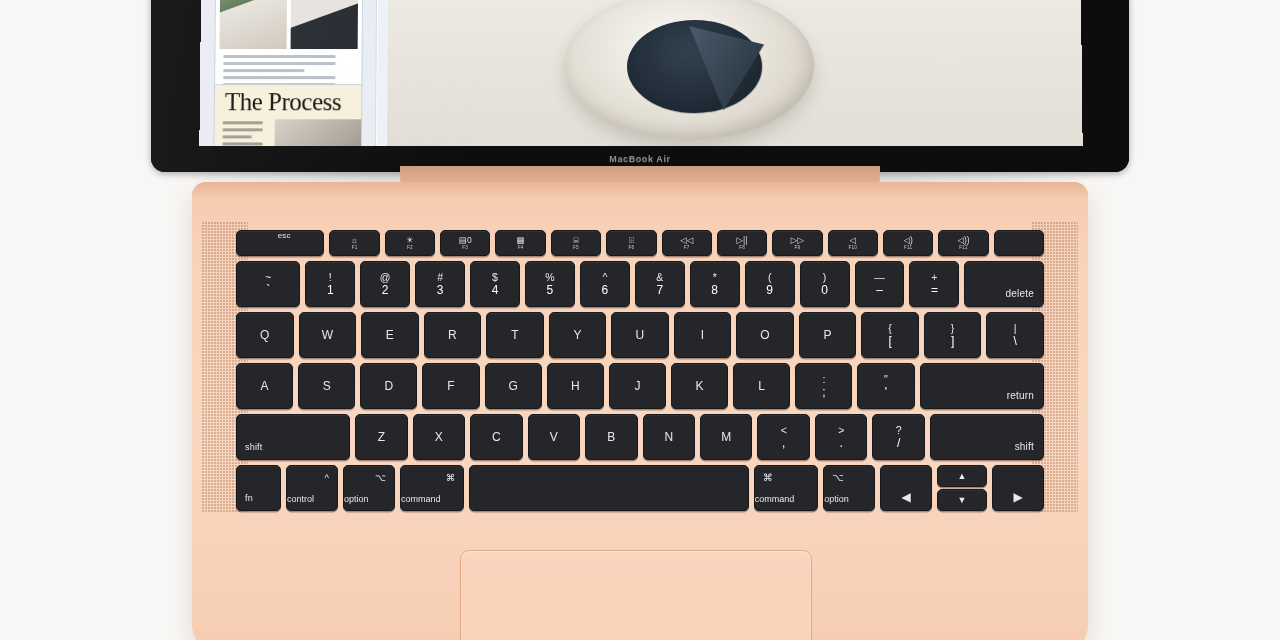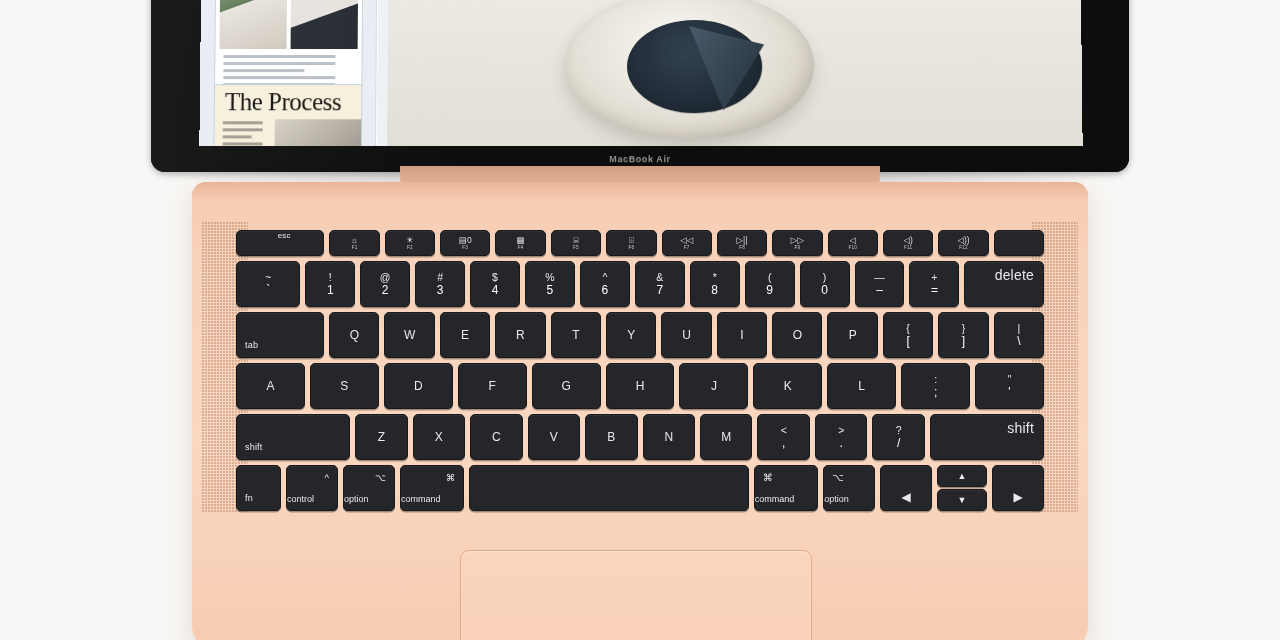--- a/index.html
+++ b/index.html
@@ -132,21 +132,21 @@
   .krow.fnrow .key.esc { justify-content:flex-start; padding-left:8px; align-items:center; }
   .krow.fnrow .key.esc .fn-lbl { font-size:8px; color:#e9e9ec; }
   .krow.fnrow .key.blank { }
 
   
   .dual { flex-direction:column; justify-content:center; gap:3px; font-size:11px; }
   .dual .top { font-size:10.5px; color:#e9e9ec; line-height:10px; }
   .dual .bot { font-size:12px; color:#fff; line-height:11px; }
 
   .lbl-bl { position:absolute; left:8px; bottom:7px; font-size:9px; color:#e9e9ec; letter-spacing:.2px; }
-  .lbl-br { position:absolute; right:9px; bottom:23px; font-size:14px; color:#e9e9ec; letter-spacing:.2px; }
+  .lbl-br { position:absolute; right:9px; bottom:7px; font-size:10px; color:#e9e9ec; letter-spacing:.2px; }
   .lbl-tr { position:absolute; right:8px; top:6px; font-size:9.5px; color:#e9e9ec; }
   .lbl-tc { position:absolute; left:0; right:0; top:6px; text-align:center; font-size:10px; color:#e9e9ec; }
   .lbl-bc { position:absolute; left:0; right:0; bottom:6px; text-align:left; font-size:9px; color:#e9e9ec; }
   .capsdot { position:absolute; left:9px; top:8px; width:3px; height:3px; border-radius:50%;
              background:#cfcfd4; }
 
   
   .f1  { flex:1 1 0 }   .f125{ flex:1.25 1 0 } .f13{ flex:1.3 1 0 } .f16 { flex:1.62 1 0 } .f175{ flex:1.78 1 0 }
   .f2  { flex:2 1 0 }   .f22 { flex:2.22 1 0 } .f5 { flex:5.55 1 0 }
   .f08 { flex:.86 1 0 }
@@ -337,23 +337,20 @@
         <div class="key dual f1">
           <span class="top">+</span>
           <span class="bot">=</span>
         </div>
         <div class="key f16">
           <span class="lbl-br">delete</span>
         </div>
       </div>
 
       <div class="krow">
-        <div class="key f175">
-          <span class="lbl-bl">tab</span>
-        </div>
         <div class="key f1">Q</div>
         <div class="key f1">W</div>
         <div class="key f1">E</div>
         <div class="key f1">R</div>
         <div class="key f1">T</div>
         <div class="key f1">Y</div>
         <div class="key f1">U</div>
         <div class="key f1">I</div>
         <div class="key f1">O</div>
         <div class="key f1">P</div>
@@ -382,20 +379,23 @@
         <div class="key f1">K</div>
         <div class="key f1">L</div>
         <div class="key dual f1">
           <span class="top">:</span>
           <span class="bot">;</span>
         </div>
         <div class="key dual f1">
           <span class="top">"</span>
           <span class="bot">'</span>
         </div>
+        <div class="key f22">
+          <span class="lbl-br">return</span>
+        </div>
       </div>
 
       <div class="krow">
         <div class="key f22">
           <span class="lbl-bl">shift</span>
         </div>
         <div class="key f1">Z</div>
         <div class="key f1">X</div>
         <div class="key f1">C</div>
         <div class="key f1">V</div>

